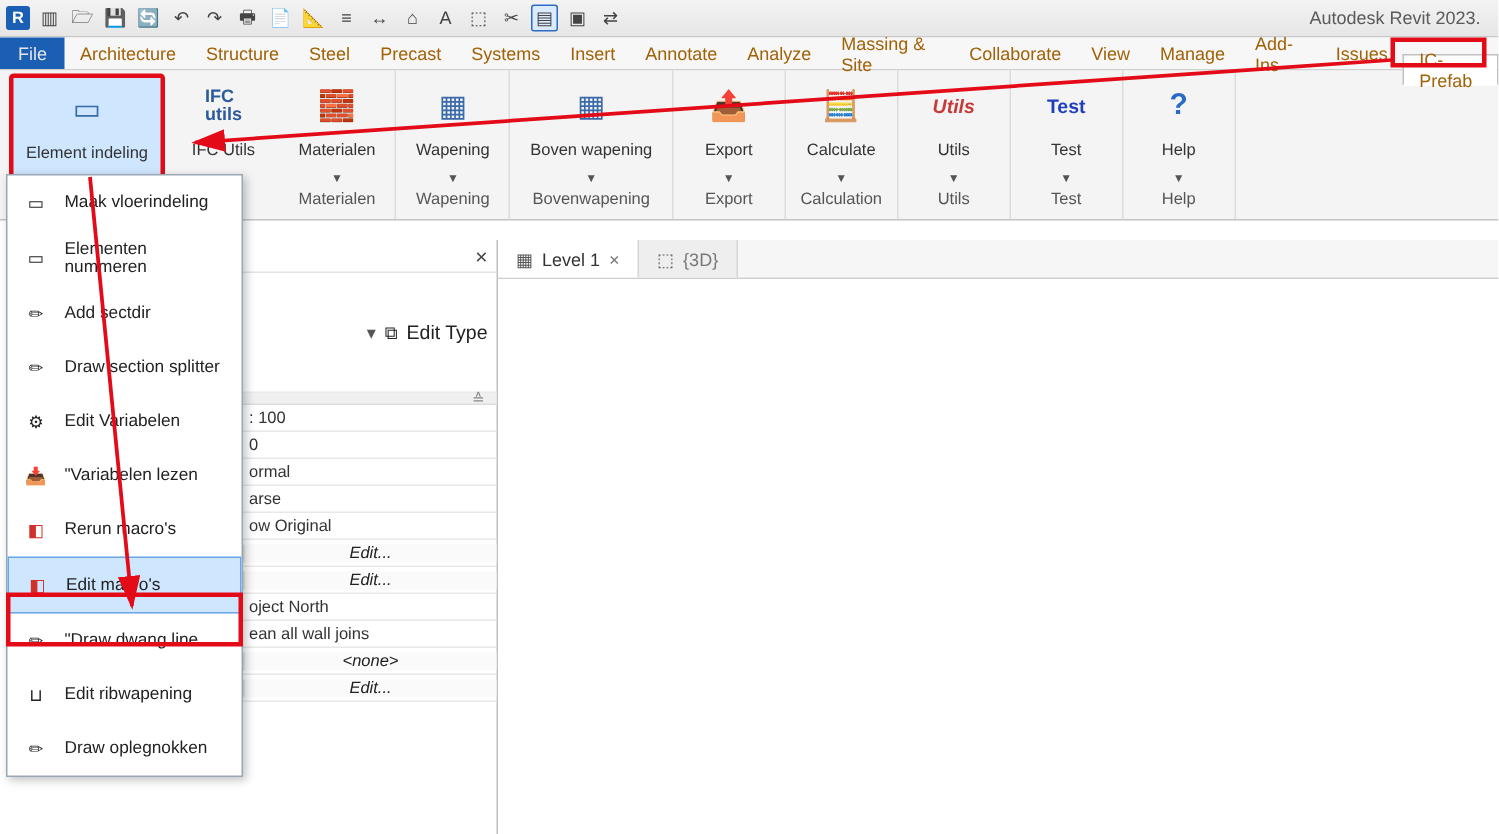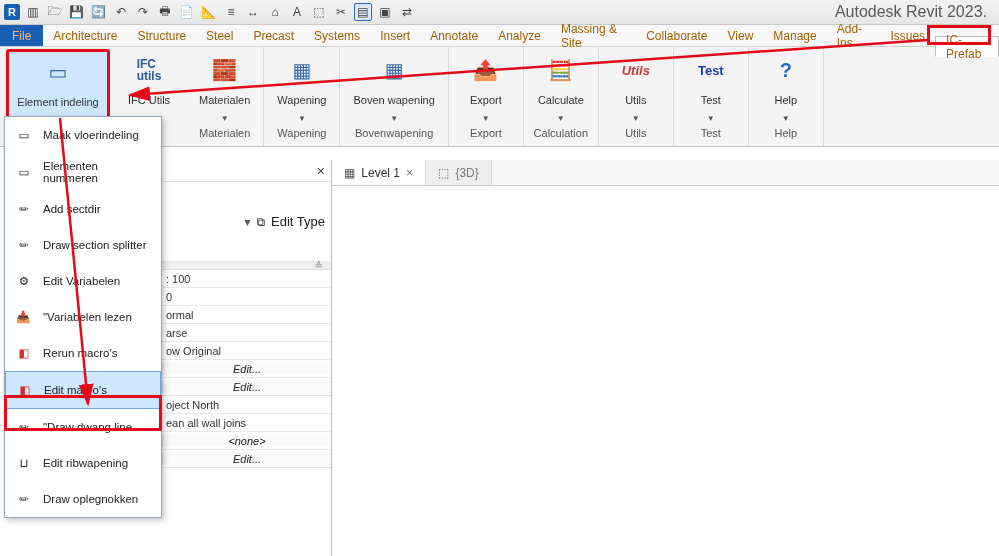--- a/index.html
+++ b/index.html
@@ -4,25 +4,25 @@
 <style>
   * { box-sizing: border-box; margin: 0; padding: 0; font-family: "Segoe UI", Tahoma, sans-serif; }
   body { width: 999px; height: 556px; background: #fff; overflow: hidden; position: relative; font-size: 12px; color: #222; }
 
   
   .titlebar { height: 25px; background: linear-gradient(to bottom,#f3f3f3,#e6e6e6); display: flex; align-items: center; padding: 0 4px; border-bottom: 1px solid #c8c8c8; }
   .titlebar .rlogo { width: 16px; height: 16px; background: #1b5fb5; color:#fff; display:flex; align-items:center; justify-content:center; font-weight:bold; font-size:11px; border-radius:2px; margin-right:4px; }
   .titlebar .qat { display: flex; gap: 4px; align-items: center; }
   .titlebar .qat .qbtn { width:18px; height:18px; display:flex; align-items:center; justify-content:center; color:#444; border-radius:2px; }
   .titlebar .spacer { flex: 1; }
-  .titlebar .apptitle { color:#5a5a5a; font-size:16px; padding-right:8px; }
+  .titlebar .apptitle { color:#5a5a5a; font-size:12px; padding-right:8px; }
 
   
   .menutabs { height: 22px; display: flex; align-items: stretch; border-bottom: 1px solid #d0d0d0; background:#f7f7f7; }
-  .menutabs .file { background:#1b5fb5; color:#fdba74; padding:0 12px; display:flex; align-items:center; font-size:12px; }
+  .menutabs .file { background:#1b5fb5; color:#e5e5e5; padding:0 12px; display:flex; align-items:center; font-size:12px; }
   .menutabs .mtab { padding:0 10px; display:flex; align-items:center; color:#a16207; font-size:12px; }
   .menutabs .mtab.active { background:#fff; border-top:1px solid #c0c0c0; border-left:1px solid #c0c0c0; border-right:1px solid #c0c0c0; border-bottom:1px solid #fff; position:relative; top:11px; }
 
   
   .ribbon { height: 100px; background:#f4f4f4; border-bottom:1px solid #c5c5c5; display:flex; align-items:stretch; padding-left:4px; }
   .rgroup { display:flex; flex-direction:column; align-items:center; border-right:1px solid #dcdcdc; padding:2px 6px 0 6px; min-width:70px; }
   .rgroup .rbtns { display:flex; gap:2px; flex:0 0 auto; height:76px; align-items:flex-start; }
   .rgroup .gname { font-size:11px; color:#555; padding:2px 0 3px 0; }
   .rbtn { display:flex; flex-direction:column; align-items:center; justify-content:flex-start; padding:4px 6px 2px 6px; min-width:62px; gap:2px; border:1px solid transparent; border-radius:3px; }
   .rbtn .ricon { width:32px; height:32px; display:flex; align-items:center; justify-content:center; font-size:20px; color:#3a6aa7; }

